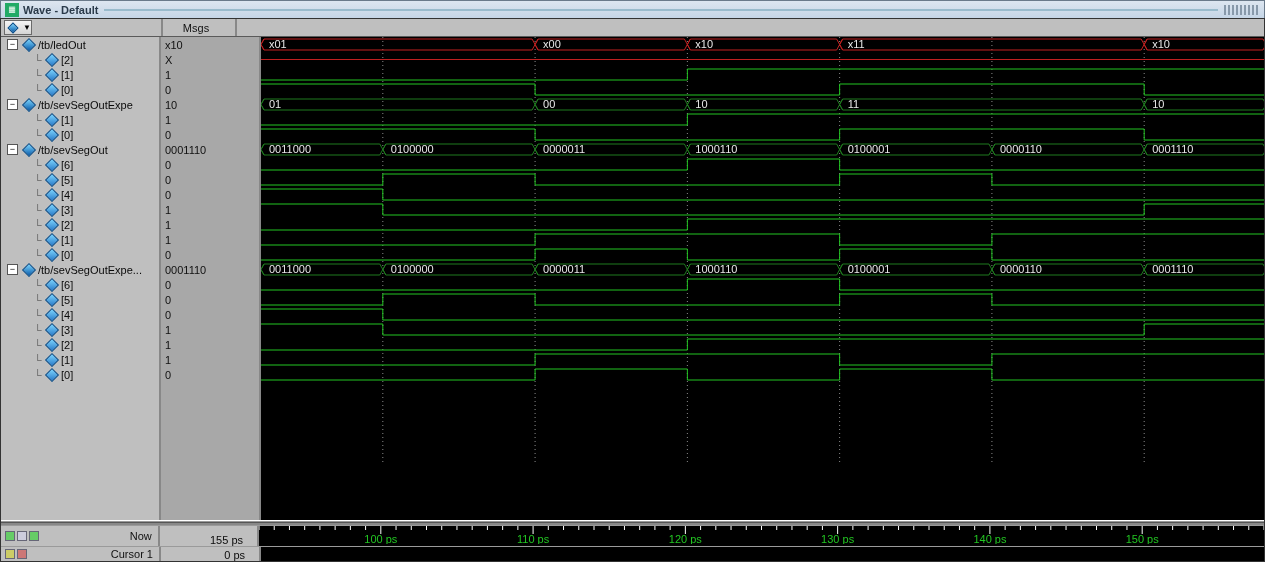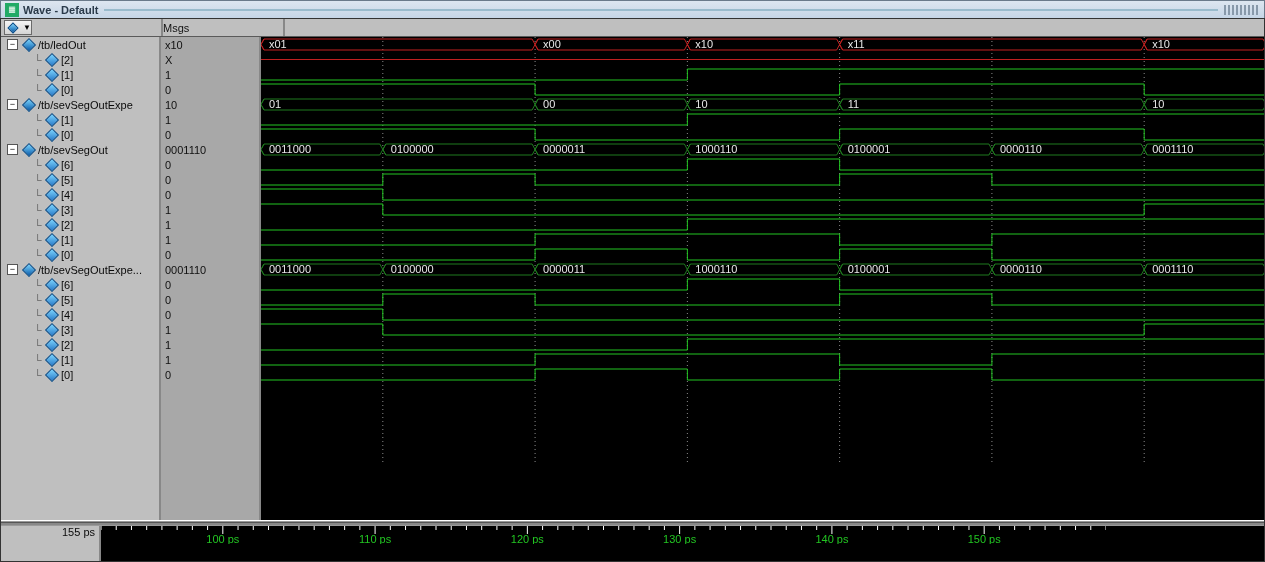--- a/index.html
+++ b/index.html
@@ -12,21 +12,21 @@
 .titlebar .hline{flex:1;height:2px;margin:0 6px;background:linear-gradient(#fff,#bcd);border-top:1px solid #9bc;border-bottom:1px solid #9bc}
 .titlebar .grip{width:36px;height:10px;margin-right:4px;background:repeating-linear-gradient(90deg,#89a 0 2px,transparent 2px 4px)}
 
 
 .shell{position:absolute;top:18px;left:0;right:0;bottom:0;border:1px solid #333;display:flex;flex-direction:column;background:#000}
 
 
 .tbar{height:18px;background:#bfbfbf;border-bottom:1px solid #5a5a5a;display:flex;align-items:stretch}
 .tbar .leftcell{width:160px;display:flex;align-items:center}
 .tbar .tbtn{margin:1px 0 1px 3px;width:28px;height:15px;border:1px solid #6a6a6a;background:linear-gradient(#f5f5f5,#d5d5d5);display:flex;align-items:center;justify-content:center}
-.tbar .midcell{width:124px;border-left:2px solid #888;border-right:2px solid #888;display:flex;align-items:center;justify-content:flex-start;padding-right:6px;color:#111}
+.tbar .midcell{width:76px;border-left:2px solid #888;border-right:2px solid #888;display:flex;align-items:center;justify-content:center;padding-right:6px;color:#111}
 
 
 .cols{flex:1;display:flex;min-height:0}
 .col-names{width:160px;background:#bfbfbf;border-right:2px solid #888;overflow:hidden;position:relative}
 .col-values{width:100px;background:#a8a8a8;border-right:2px solid #888;overflow:hidden;position:relative}
 .col-wave{flex:1;background:#000;position:relative;overflow:hidden}
 
 
 .sigrow{height:15px;display:flex;align-items:center;white-space:nowrap;overflow:hidden}
 .exp{width:11px;height:11px;border:1px solid #555;background:#fff;display:flex;align-items:center;justify-content:center;margin-right:2px;font-size:9px;line-height:1}
@@ -45,21 +45,21 @@
 
 
 .botrows{height:38px;background:#bfbfbf;border-top:2px solid #888;display:flex;flex-direction:column}
 .botrow{flex:1;display:flex;border-top:1px solid #9a9a9a}
 .botrow .c1{width:160px;border-right:2px solid #888;display:flex;align-items:center;justify-content:flex-end;padding-right:6px;color:#111}
 .botrow .c1 .icons{margin-right:auto;margin-left:4px;display:flex;gap:2px}
 .tinyicon{width:10px;height:10px;border:1px solid #667;background:#ccd}
 .tinyicon.g{background:#6c6}
 .tinyicon.r{background:#c77}
 .tinyicon.y{background:#cc6}
-.botrow .c2{width:100px;border-right:2px solid #888;display:flex;align-items:flex-start;justify-content:flex-end;padding-right:4px;color:#0a0a0a}
+.botrow .c2{width:100px;border-right:2px solid #888;display:flex;align-items:flex-end;justify-content:flex-end;padding-right:14px;color:#0a0a0a}
 .botrow .c3{flex:1;background:#000;position:relative}
 
 
 .sashline{height:3px;background:#999;border-top:1px solid #fff;border-bottom:1px solid #555}
 </style>
 </head>
 <body>
 
 <div class="titlebar">
   <span class="appicon">▦</span>
@@ -349,20 +349,28 @@
           <polyline points="0,328 274.09090909090907,328 274.09090909090907,317 578.6363636363636,317 578.6363636363636,328 730.9090909090909,328 730.9090909090909,317 1005,317" class="bitline"></polyline>
           <polyline points="0,343 274.09090909090907,343 274.09090909090907,332 426.3636363636364,332 426.3636363636364,343 578.6363636363636,343 578.6363636363636,332 730.9090909090909,332 730.9090909090909,343 1005,343" class="bitline"></polyline>
         </svg>
       </div>
   </div>
 
   <div class="sashline"></div>
 
   <div class="botrows">
     <div class="botrow">
+      <div class="c1">
+        <span class="icons">
+          <span class="tinyicon g"></span>
+          <span class="tinyicon"></span>
+          <span class="tinyicon g"></span>
+        </span>
+        <span>Now</span>
+      </div>
       <div class="c2">
           <span>155 ps</span>
         </div>
       <div class="c3" id="timeAxis"><svg width="1005" height="18">
             <line x1="0" x2="0" y1="0" y2="4" class="tickmark"></line>
             <line x1="15.227272727272728" x2="15.227272727272728" y1="0" y2="4" class="tickmark"></line>
             <line x1="30.454545454545457" x2="30.454545454545457" y1="0" y2="4" class="tickmark"></line>
             <line x1="45.68181818181818" x2="45.68181818181818" y1="0" y2="4" class="tickmark"></line>
             <line x1="60.909090909090914" x2="60.909090909090914" y1="0" y2="4" class="tickmark"></line>
             <line x1="76.13636363636364" x2="76.13636363636364" y1="0" y2="4" class="tickmark"></line>
@@ -428,15 +436,28 @@
             <line x1="989.7727272727273" x2="989.7727272727273" y1="0" y2="4" class="tickmark"></line>
             <line x1="1005" x2="1005" y1="0" y2="4" class="tickmark"></line>
             <text x="121.81818181818183" y="17" class="timelabel">100 ps</text>
             <text x="274.09090909090907" y="17" class="timelabel">110 ps</text>
             <text x="426.3636363636364" y="17" class="timelabel">120 ps</text>
             <text x="578.6363636363636" y="17" class="timelabel">130 ps</text>
             <text x="730.9090909090909" y="17" class="timelabel">140 ps</text>
             <text x="883.1818181818181" y="17" class="timelabel">150 ps</text>
           </svg></div>
     </div>
+    <div class="botrow">
+      <div class="c1">
+        <span class="icons">
+          <span class="tinyicon y"></span>
+          <span class="tinyicon r"></span>
+        </span>
+        <span>Cursor 1</span>
+      </div>
+      <div class="c2">
+          <span>0 ps</span>
+        </div>
+      <div class="c3"></div>
+    </div>
   </div>
 
 </div>
 
 </body></html>

